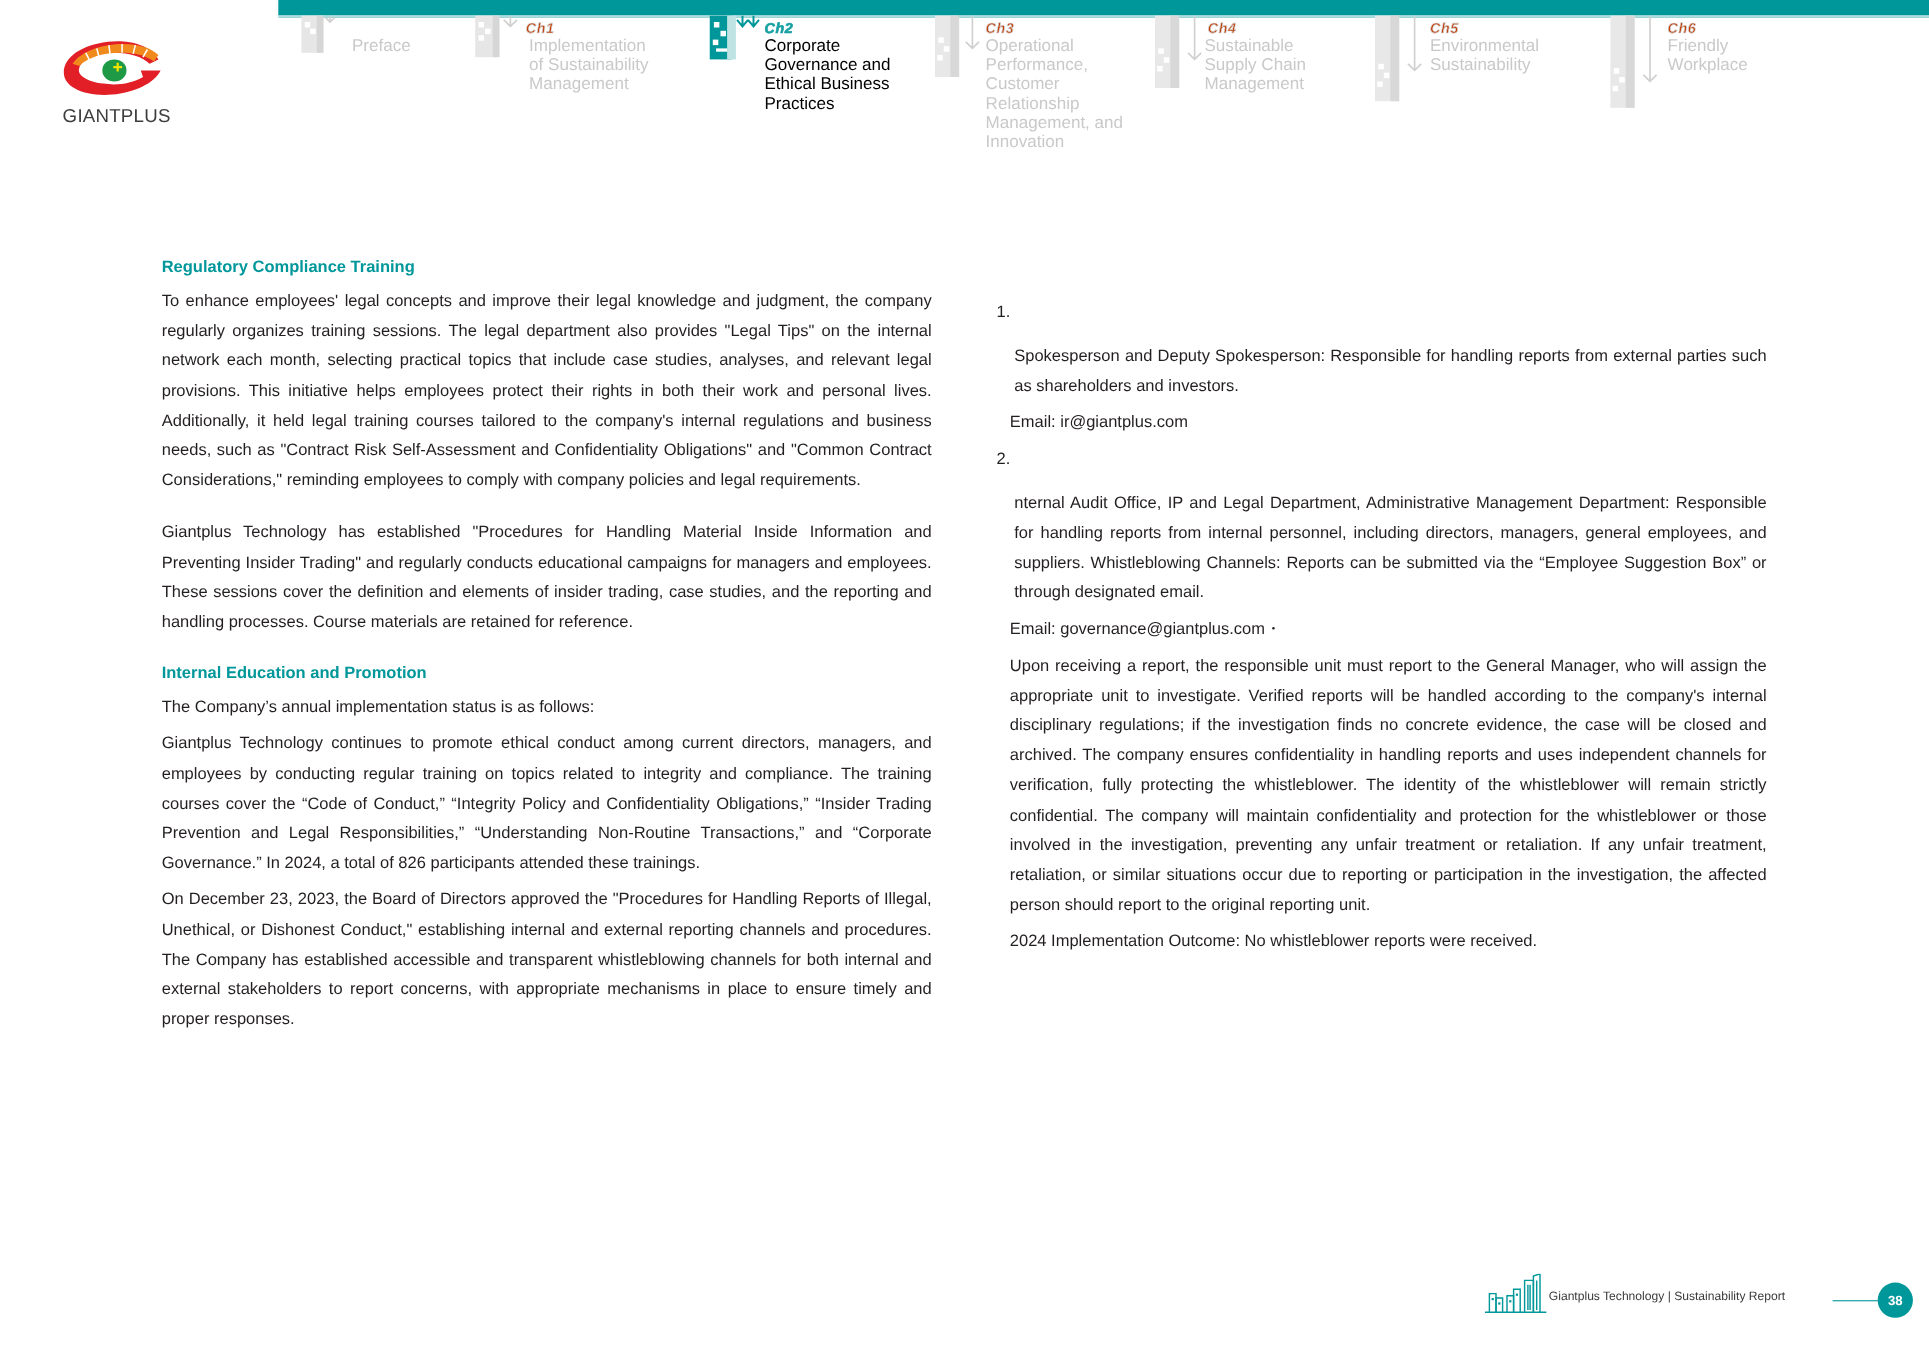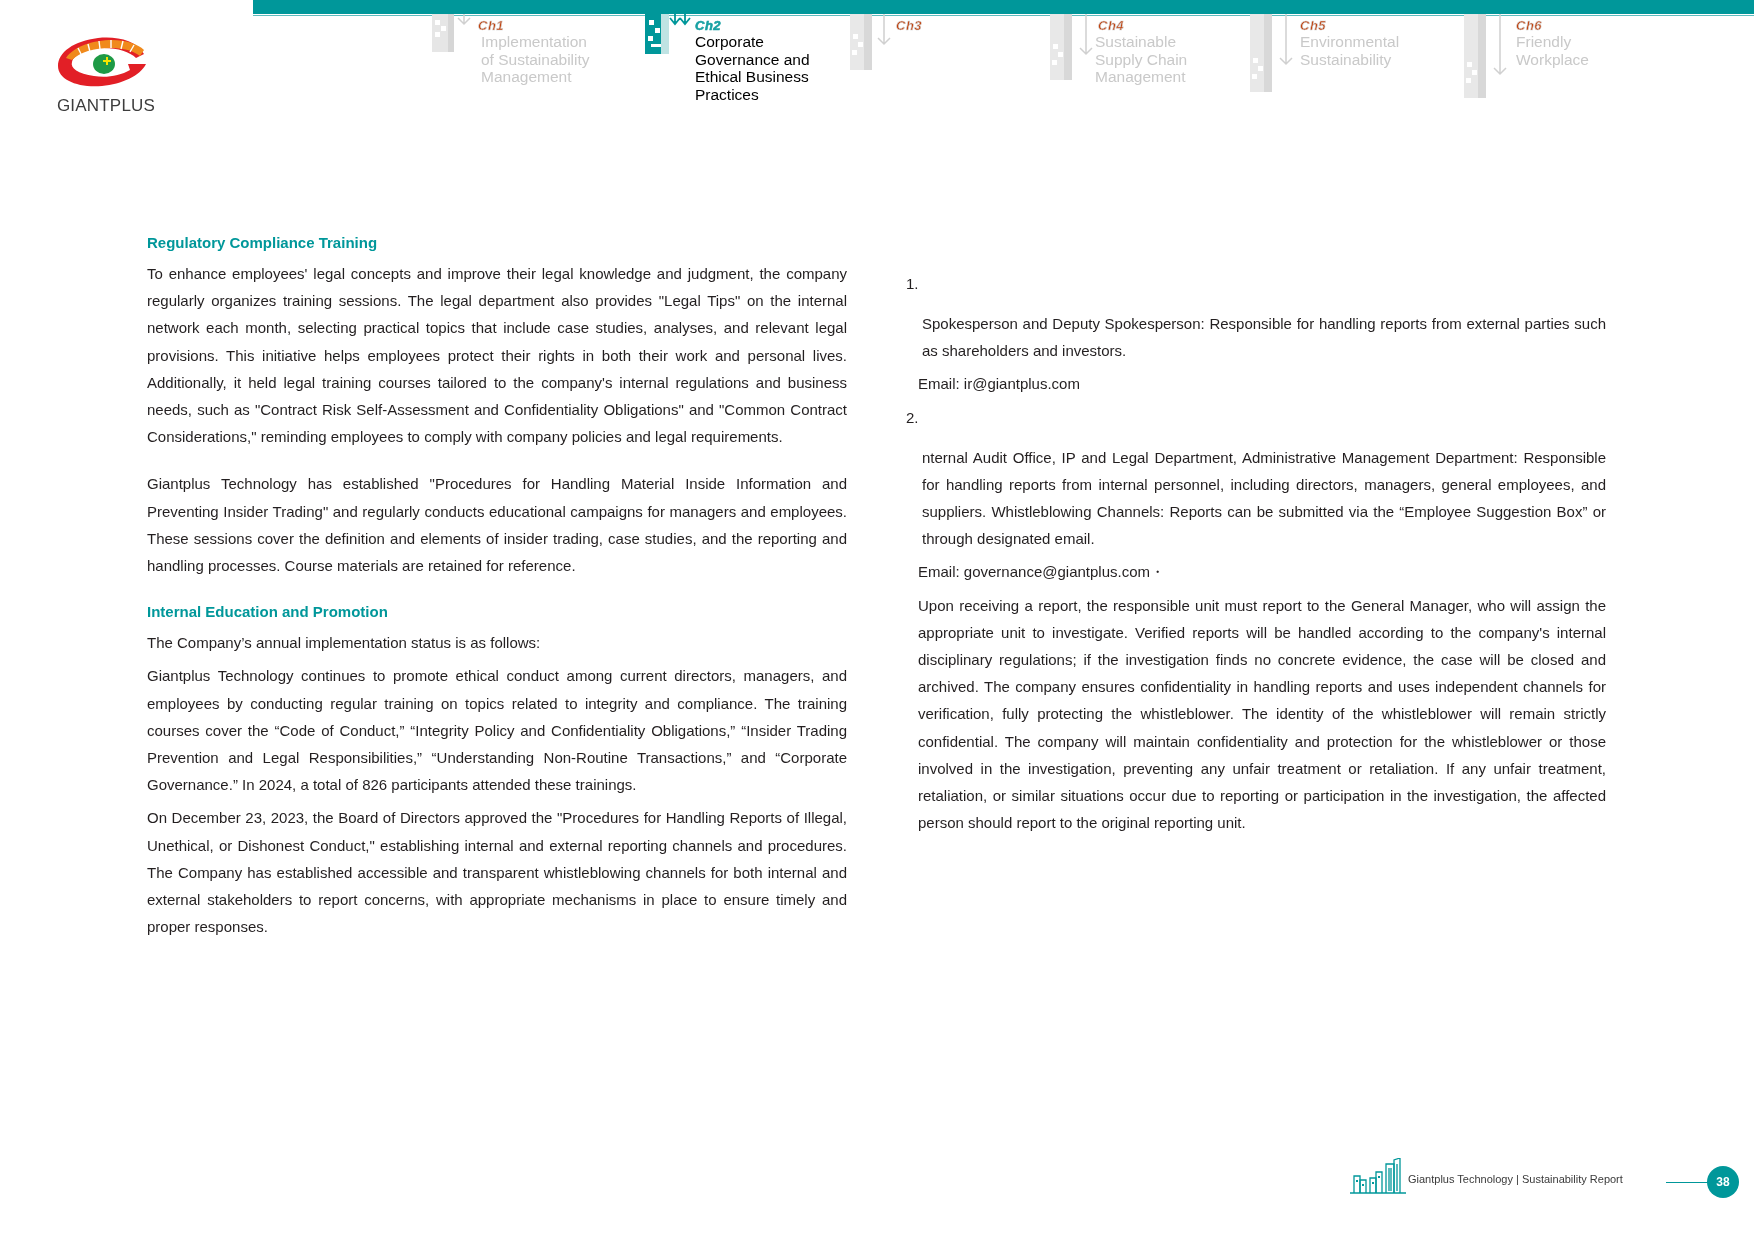--- a/index.html
+++ b/index.html
@@ -62,20 +62,31 @@
       <line x1="78" y1="11" x2="74" y2="18"></line>
     </g>
 
     <ellipse cx="48" cy="30" rx="11" ry="10" fill="#1e9a46"></ellipse>
     <path d="M51 23 L51 31 M47 27 L55 27" stroke="#f5e400" stroke-width="2"></path>
   </svg>
   <div class="logo-text">GIANTPLUS</div>
 </div>
 
 <div class="nav">
+  <div class="nav-item" style="left:10px;width:130px;">
+    <svg class="nav-icon" viewBox="0 0 48 90">
+      <rect x="4" y="0" width="20" height="34" fill="#e6e6e6"></rect>
+        <rect x="18" y="0" width="6" height="34" fill="#d6d6d6"></rect>
+      <rect x="7" y="6" width="5" height="5" fill="#fff"></rect>
+        <rect x="12" y="12" width="5" height="5" fill="#fff"></rect>
+      <path d="M30 0 v6 M26 2 l4 4 l4 -4" stroke="#d0d0d0" stroke-width="1.5" fill="none"></path>
+    </svg>
+    <span class="nav-ch" style="left:48px;"></span>
+    <span class="nav-label" style="left:50px;">Preface</span>
+  </div>
 
   <div class="nav-item" style="left:170px;width:190px;">
     <svg class="nav-icon" viewBox="0 0 48 90">
       <rect x="2" y="0" width="22" height="38" fill="#e6e6e6"></rect>
         <rect x="18" y="0" width="6" height="38" fill="#d6d6d6"></rect>
       <rect x="5" y="6" width="5" height="5" fill="#fff"></rect>
         <rect x="11" y="12" width="5" height="5" fill="#fff"></rect>
         <rect x="5" y="18" width="5" height="5" fill="#fff"></rect>
       <path d="M34 0 v10 M28 4 l6 6 l6 -6" stroke="#d0d0d0" stroke-width="1.5" fill="none"></path>
     </svg>
@@ -105,20 +116,26 @@
   <div class="nav-item" style="left:588px;width:190px;">
     <svg class="nav-icon" viewBox="0 0 48 90">
       <rect x="2" y="0" width="20" height="56" fill="#e8e8e8"></rect>
         <rect x="16" y="0" width="8" height="56" fill="#d8d8d8"></rect>
       <rect x="5" y="20" width="5" height="5" fill="#fff"></rect>
         <rect x="10" y="28" width="5" height="5" fill="#fff"></rect>
         <rect x="4" y="36" width="5" height="5" fill="#fff"></rect>
       <path d="M36 0 v30 M30 24 l6 6 l6 -6" stroke="#d0d0d0" stroke-width="1.5" fill="none"></path>
     </svg>
     <span class="nav-ch" style="left:48px;">Ch3</span>
+    <span class="nav-label" style="left:48px;">Operational
+Performance,
+Customer
+Relationship
+Management, and
+Innovation</span>
   </div>
 
   <div class="nav-item" style="left:788px;width:170px;">
     <svg class="nav-icon" viewBox="0 0 48 90">
       <rect x="2" y="0" width="22" height="66" fill="#e8e8e8"></rect>
         <rect x="16" y="0" width="8" height="66" fill="#d8d8d8"></rect>
       <rect x="5" y="30" width="5" height="5" fill="#fff"></rect>
         <rect x="10" y="38" width="5" height="5" fill="#fff"></rect>
         <rect x="4" y="46" width="5" height="5" fill="#fff"></rect>
       <path d="M38 0 v40 M32 34 l6 6 l6 -6" stroke="#d0d0d0" stroke-width="1.5" fill="none"></path>
@@ -174,20 +191,21 @@
     <span class="list-num">1.</span>
     <span class="list-text">Spokesperson and Deputy Spokesperson: Responsible for handling reports from external parties such as shareholders and investors.</span>
   </div>
   <p class="indent">Email: ir@giantplus.com</p>
   <div class="list-item">
     <span class="list-num">2.</span>
     <span class="list-text">nternal Audit Office, IP and Legal Department, Administrative Management Department: Responsible for handling reports from internal personnel, including directors, managers, general employees, and suppliers. Whistleblowing Channels: Reports can be submitted via the “Employee Suggestion Box” or through designated email.</span>
   </div>
   <p class="indent">Email: governance@giantplus.com・</p>
   <p class="indent-para">Upon receiving a report, the responsible unit must report to the General Manager, who will assign the appropriate unit to investigate. Verified reports will be handled according to the company's internal disciplinary regulations; if the investigation finds no concrete evidence, the case will be closed and archived. The company ensures confidentiality in handling reports and uses independent channels for verification, fully protecting the whistleblower. The identity of the whistleblower will remain strictly confidential. The company will maintain confidentiality and protection for the whistleblower or those involved in the investigation, preventing any unfair treatment or retaliation. If any unfair treatment, retaliation, or similar situations occur due to reporting or participation in the investigation, the affected person should report to the original reporting unit.</p>
+  <p class="indent">2024 Implementation Outcome: No whistleblower reports were received.</p>
 </div>
 
 <div class="footer">
   <svg class="footer-icon" viewBox="0 0 56 36">
     <g fill="none" stroke="#00979a" stroke-width="1.3">
       <path d="M0 35 H56"></path>
       <path d="M4 35 V18 H10 V35"></path>
       <path d="M10 35 V22 H16 V35"></path>
       <rect x="6" y="22" width="2" height="2" fill="#00979a" stroke="none"></rect>
       <rect x="12" y="26" width="2" height="2" fill="#00979a" stroke="none"></rect>

